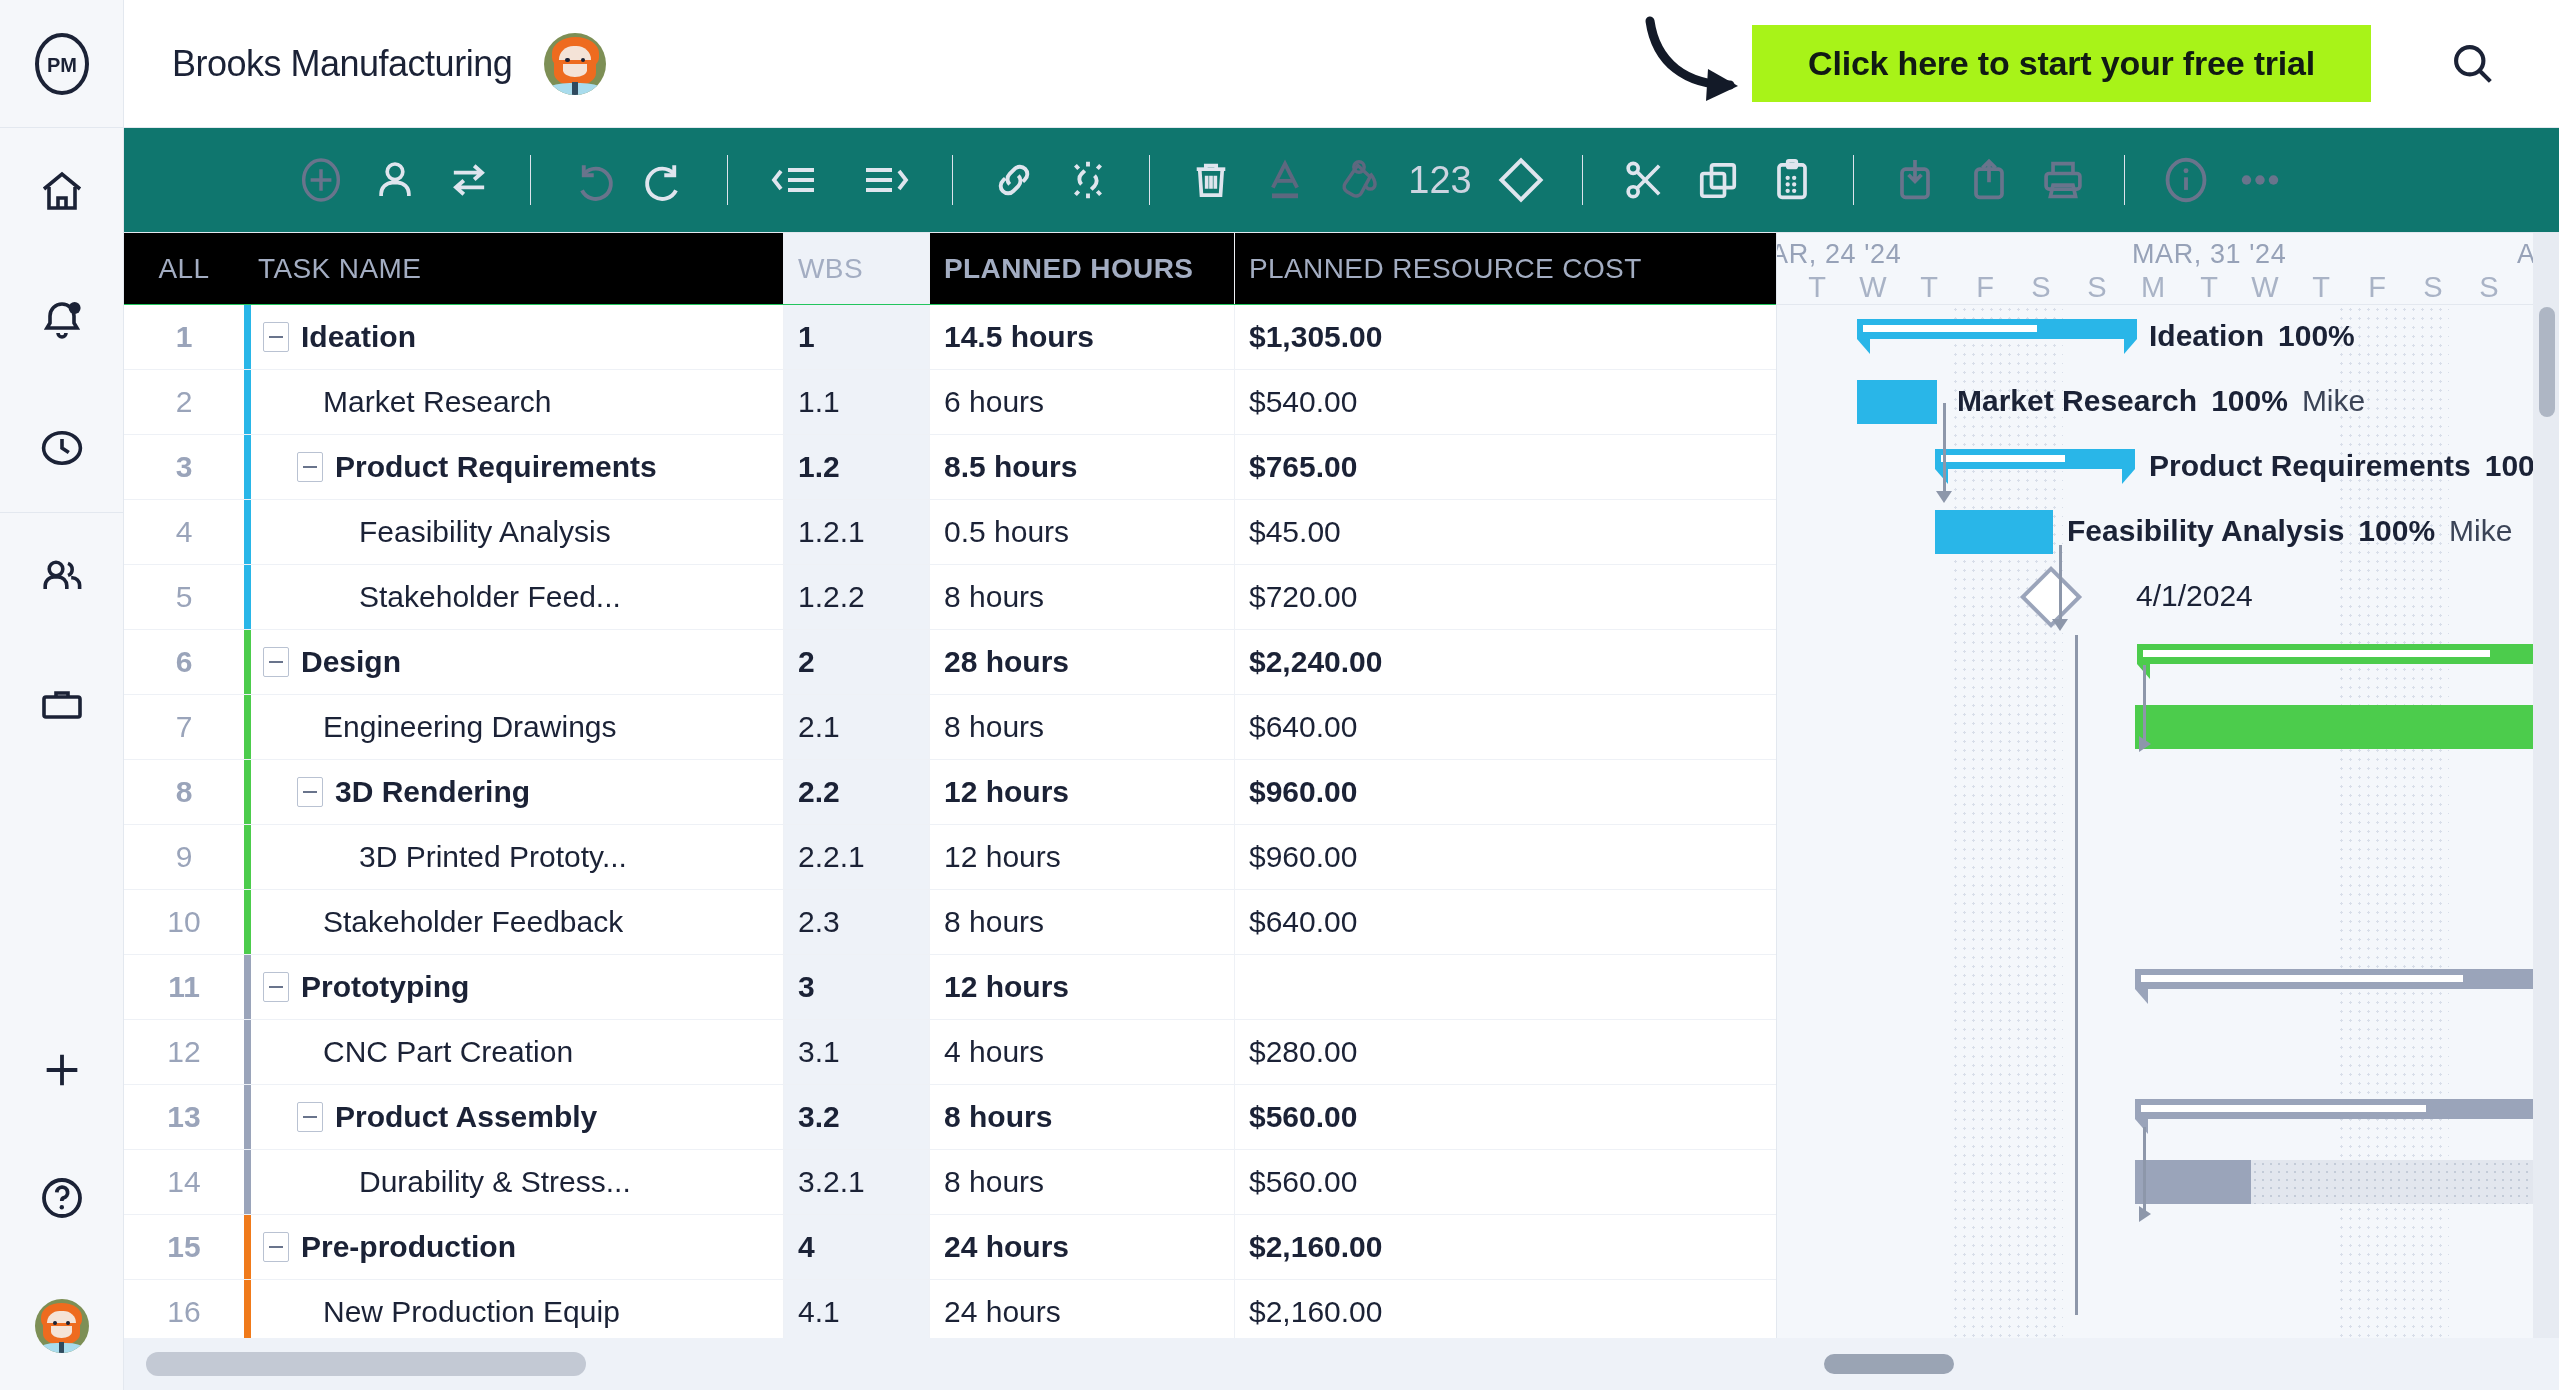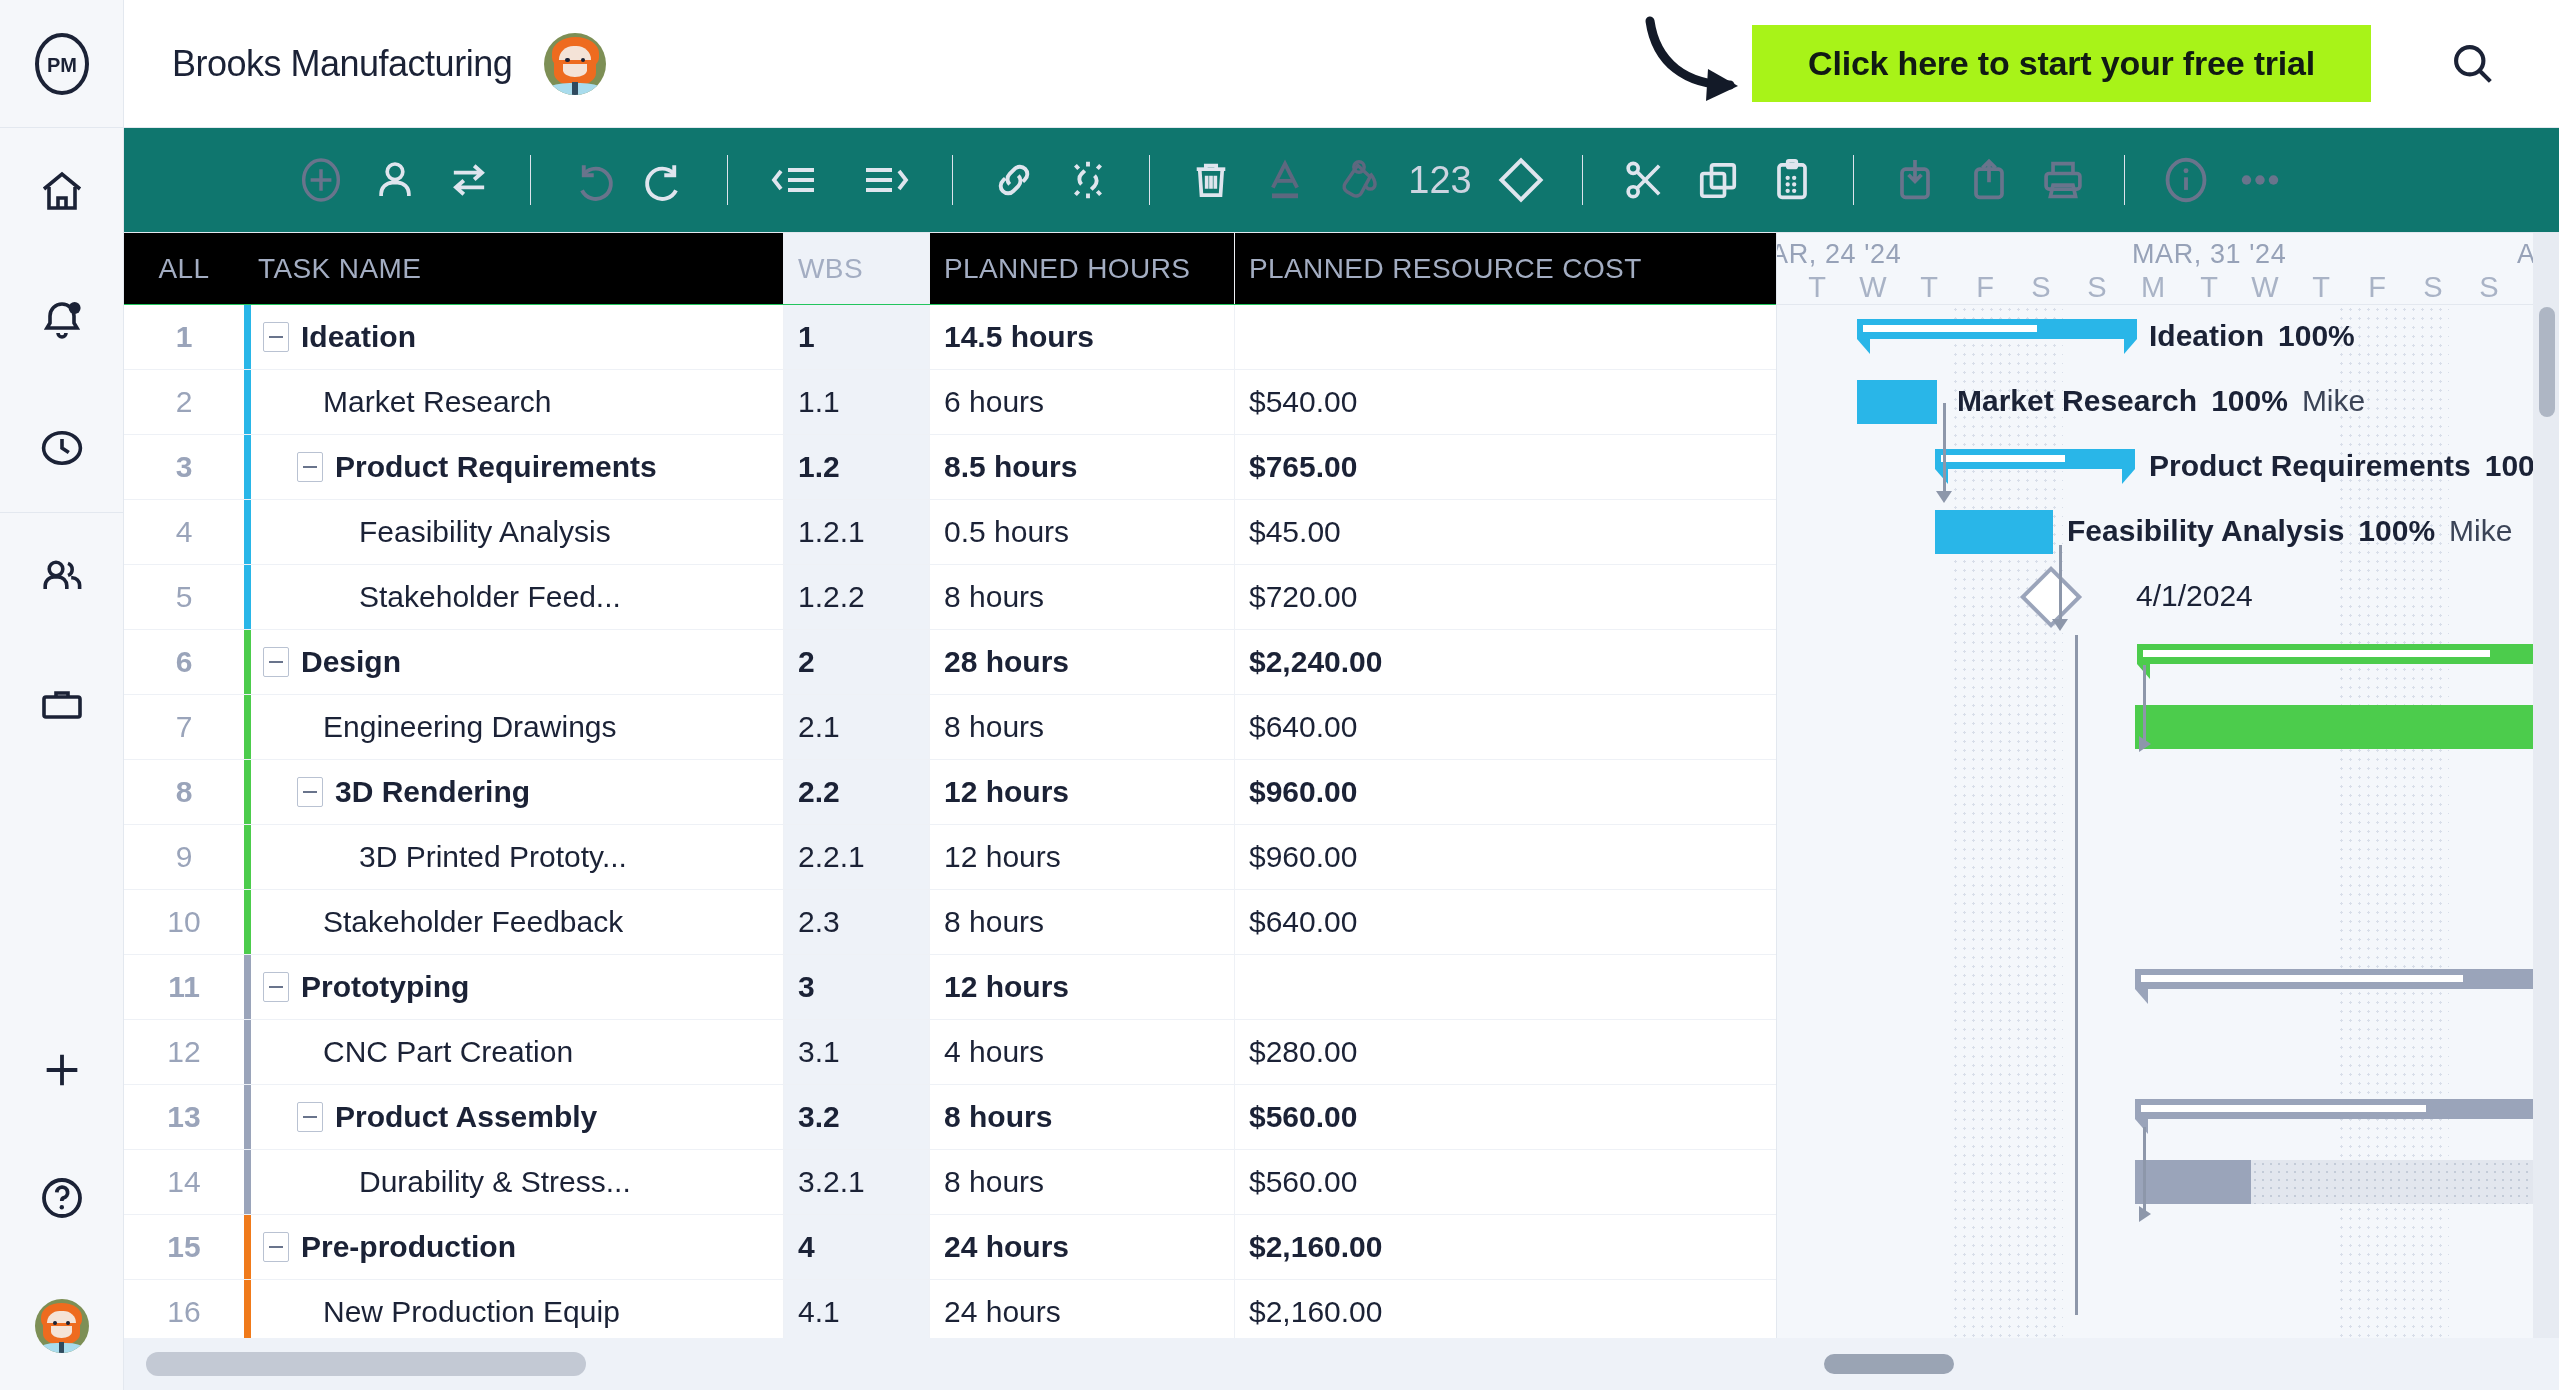--- a/index.html
+++ b/index.html
@@ -98,21 +98,21 @@
   .grid { width: 1653px; flex: 0 0 1653px; display: flex; flex-direction: column; border-right: 1px solid #e3e8ef; position: relative; }
   .grid-head { height: 72px; flex: 0 0 72px; display: flex; background: #000000; border-bottom: 1px solid #22c55e; }
   .gh {
     display: flex; align-items: center;
     font-size: 28px; color: #a3adc2; font-weight: 400; letter-spacing: 0.4px;
     border-right: 1px solid #eef1f6; padding-left: 14px;
   }
   .gh.c-all  { width: 120px; flex:0 0 120px; justify-content: center; padding-left:0; border-right: none;}
   .gh.c-name { width: 540px; flex:0 0 540px; }
   .gh.c-wbs  { width: 146px; flex:0 0 146px; background:#eef2f8; }
-  .gh.c-hrs  { width: 305px; flex:0 0 305px; }
+  .gh.c-hrs  { width: 305px; flex:0 0 305px;font-weight:bold; }
   .gh.c-cost { width: 542px; flex:0 0 542px; border-right:none; }
 
   .grid-body { flex: 1 1 auto; overflow: hidden; }
   .row { height: 65px; display: flex; border-bottom: 1px solid #eef1f6; background: #fff; }
   .cell { display: flex; align-items: center; font-size: 30px; color: #1b2236; border-right: 1px solid #eef1f6; padding-left: 14px; overflow: hidden; white-space: nowrap; }
   .cell.idx  { width: 120px; flex:0 0 120px; justify-content: center; color:#9aa4ba; font-size: 30px; padding-left:0; border-right:none;}
   .cell.name { width: 540px; flex:0 0 540px; padding-left: 0; position: relative; }
   .cell.wbs  { width: 146px; flex:0 0 146px; background:#eef2f8; }
   .cell.hrs  { width: 305px; flex:0 0 305px; }
   .cell.cost { width: 542px; flex:0 0 542px; border-right:none; }
@@ -462,20 +462,21 @@
               <div class="cell idx">1</div>
               <div class="cell name">
                 <div class="bar-color" style="background: rgb(41, 182, 232);"></div>
                 <div class="name-inner ind0">
                   <span class="toggle"></span>
                   <span>Ideation</span>
                 </div>
               </div>
               <div class="cell wbs">1</div>
               <div class="cell hrs">14.5 hours</div>
+              <div class="cell cost">$1,305.00</div>
             </div>
             <div class="row">
               <div class="cell idx">2</div>
               <div class="cell name">
                 <div class="bar-color" style="background: rgb(41, 182, 232);"></div>
                 <div class="name-inner ind1">
                   <span>Market Research</span>
                 </div>
               </div>
               <div class="cell wbs">1.1</div>

